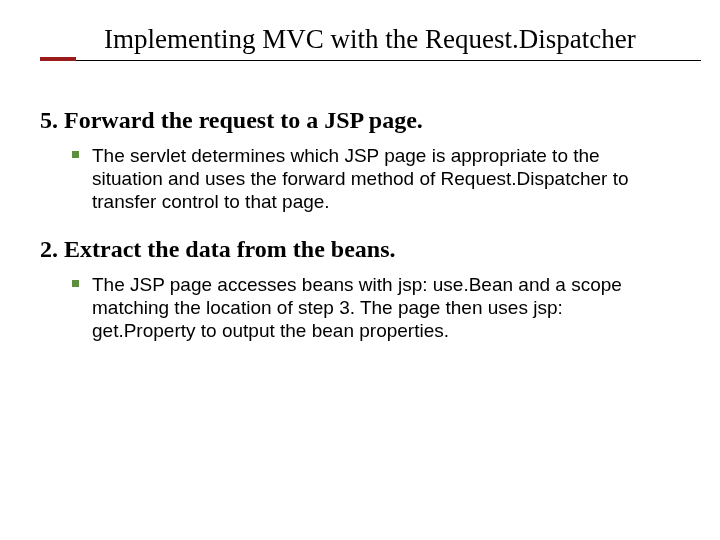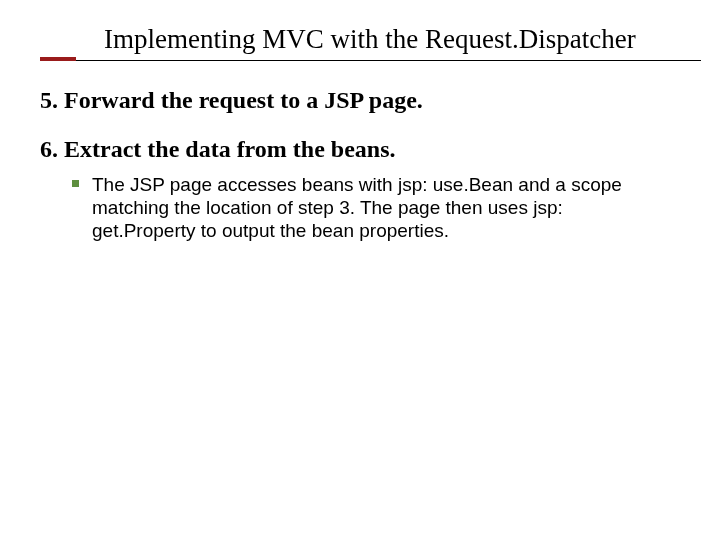--- a/index.html
+++ b/index.html
@@ -43,21 +43,21 @@
   .title-rule::after {
     content: "";
     position: absolute;
     left: 36px;
     right: 0;
     bottom: 0;
     height: 1px;
     background: #000;
   }
   .content {
-    margin-top: 26px;
+    margin-top: 46px;
   }
   .step-heading {
     font-size: 24px;
     font-weight: bold;
     margin-bottom: 10px;
     margin-top: 22px;
   }
   .step-heading:first-child { margin-top: 0; }
   .bullets {
     list-style: none;
@@ -86,20 +86,23 @@
 
 <div class="slide">
   <div class="title-wrap">
     <h1 class="title">Implementing MVC with the Request.Dispatcher</h1>
     <div class="title-rule"></div>
   </div>
 
   <div class="content">
 
     <div class="step-heading">5. Forward the request to a JSP page.</div>
+    <ul class="bullets">
+      <li>The servlet determines which JSP page is appropriate to the situation and uses the forward method of Request.Dispatcher to transfer control to that page.</li>
+    </ul>
 
-    <div class="step-heading">6. Extract the data from the beans.</div>
+    <div class="step-heading">2. Extract the data from the beans.</div>
     <ul class="bullets">
       <li>The JSP page accesses beans with jsp: use.Bean and a scope matching the location of step 3. The page then uses jsp: get.Property to output the bean properties.</li>
     </ul>
 
   </div>
 </div>
 
 </body></html>

